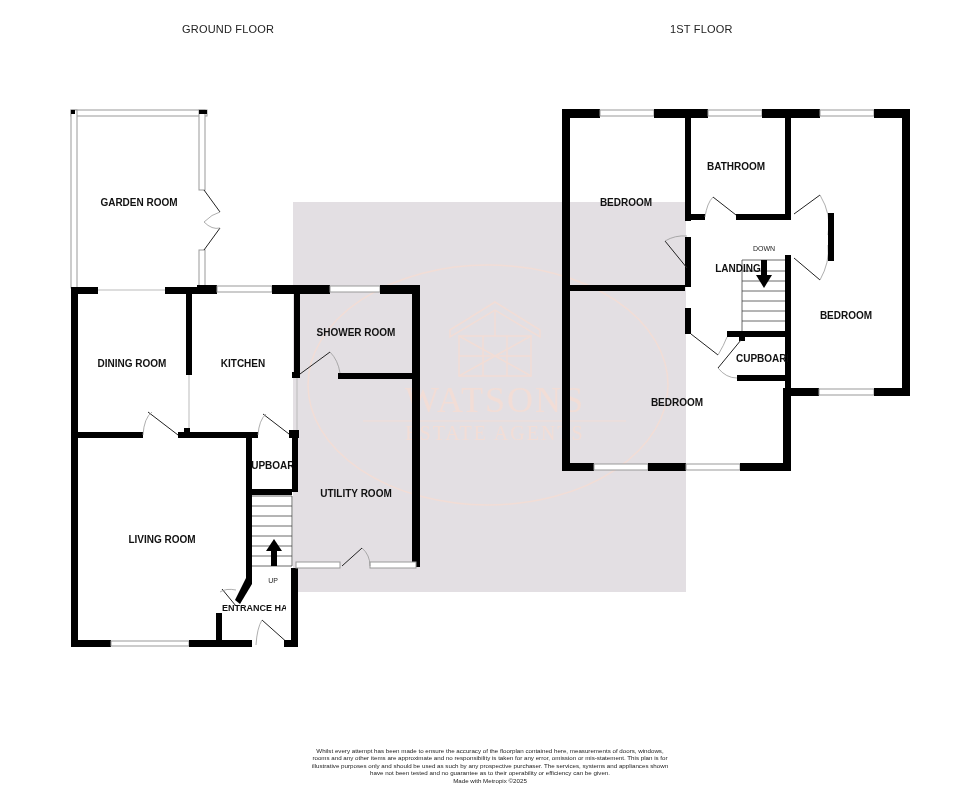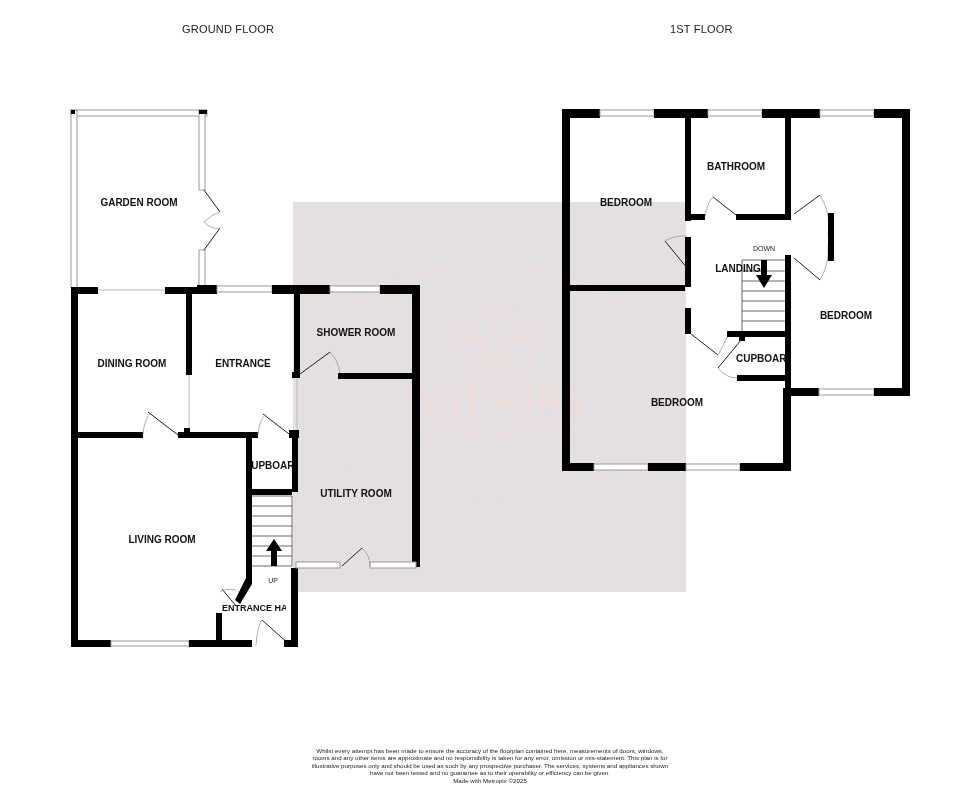--- a/index.html
+++ b/index.html
@@ -214,21 +214,21 @@
     <rect x="562" y="463" width="32" height="8" class="w"></rect>
     <rect x="594" y="464" width="54" height="6" class="win"></rect>
     <rect x="648" y="463" width="38" height="8" class="w"></rect>
     <rect x="686" y="464" width="54" height="6" class="win"></rect>
     <rect x="740" y="463" width="51" height="8" class="w"></rect>
   </g>
 </svg>
 
 <div class="room-label" style="left:139px; top:202px;">GARDEN ROOM</div>
 <div class="room-label" style="left:132px; top:363px;">DINING ROOM</div>
-<div class="room-label" style="left:243px; top:363px;">ENTRANCE</div>
+<div class="room-label" style="left:243px; top:363px;">KITCHEN</div>
 <div class="room-label" style="left:356px; top:332px;text-align:right;">SHOWER ROOM</div>
 <div class="room-label" style="left:356px; top:493px;">UTILITY ROOM</div>
 <div class="room-label" style="left:272px; top:465px; width:40px; overflow:hidden; text-align:center;"><span style="margin-left:-8px;">CUPBOARD</span></div>
 <div class="room-label" style="left:162px; top:539px;">LIVING ROOM</div>
 <div class="small-label" style="left:273px; top:580px;">UP</div>
 <div class="room-label" style="left:254px; top:608px; width:64px; overflow:hidden; font-size:9px;"><span>ENTRANCE HALL</span></div>
 
 <div class="room-label" style="left:626px; top:202px;">BEDROOM</div>
 <div class="room-label" style="left:736px; top:166px;">BATHROOM</div>
 <div class="small-label" style="left:764px; top:248px;">DOWN</div>

